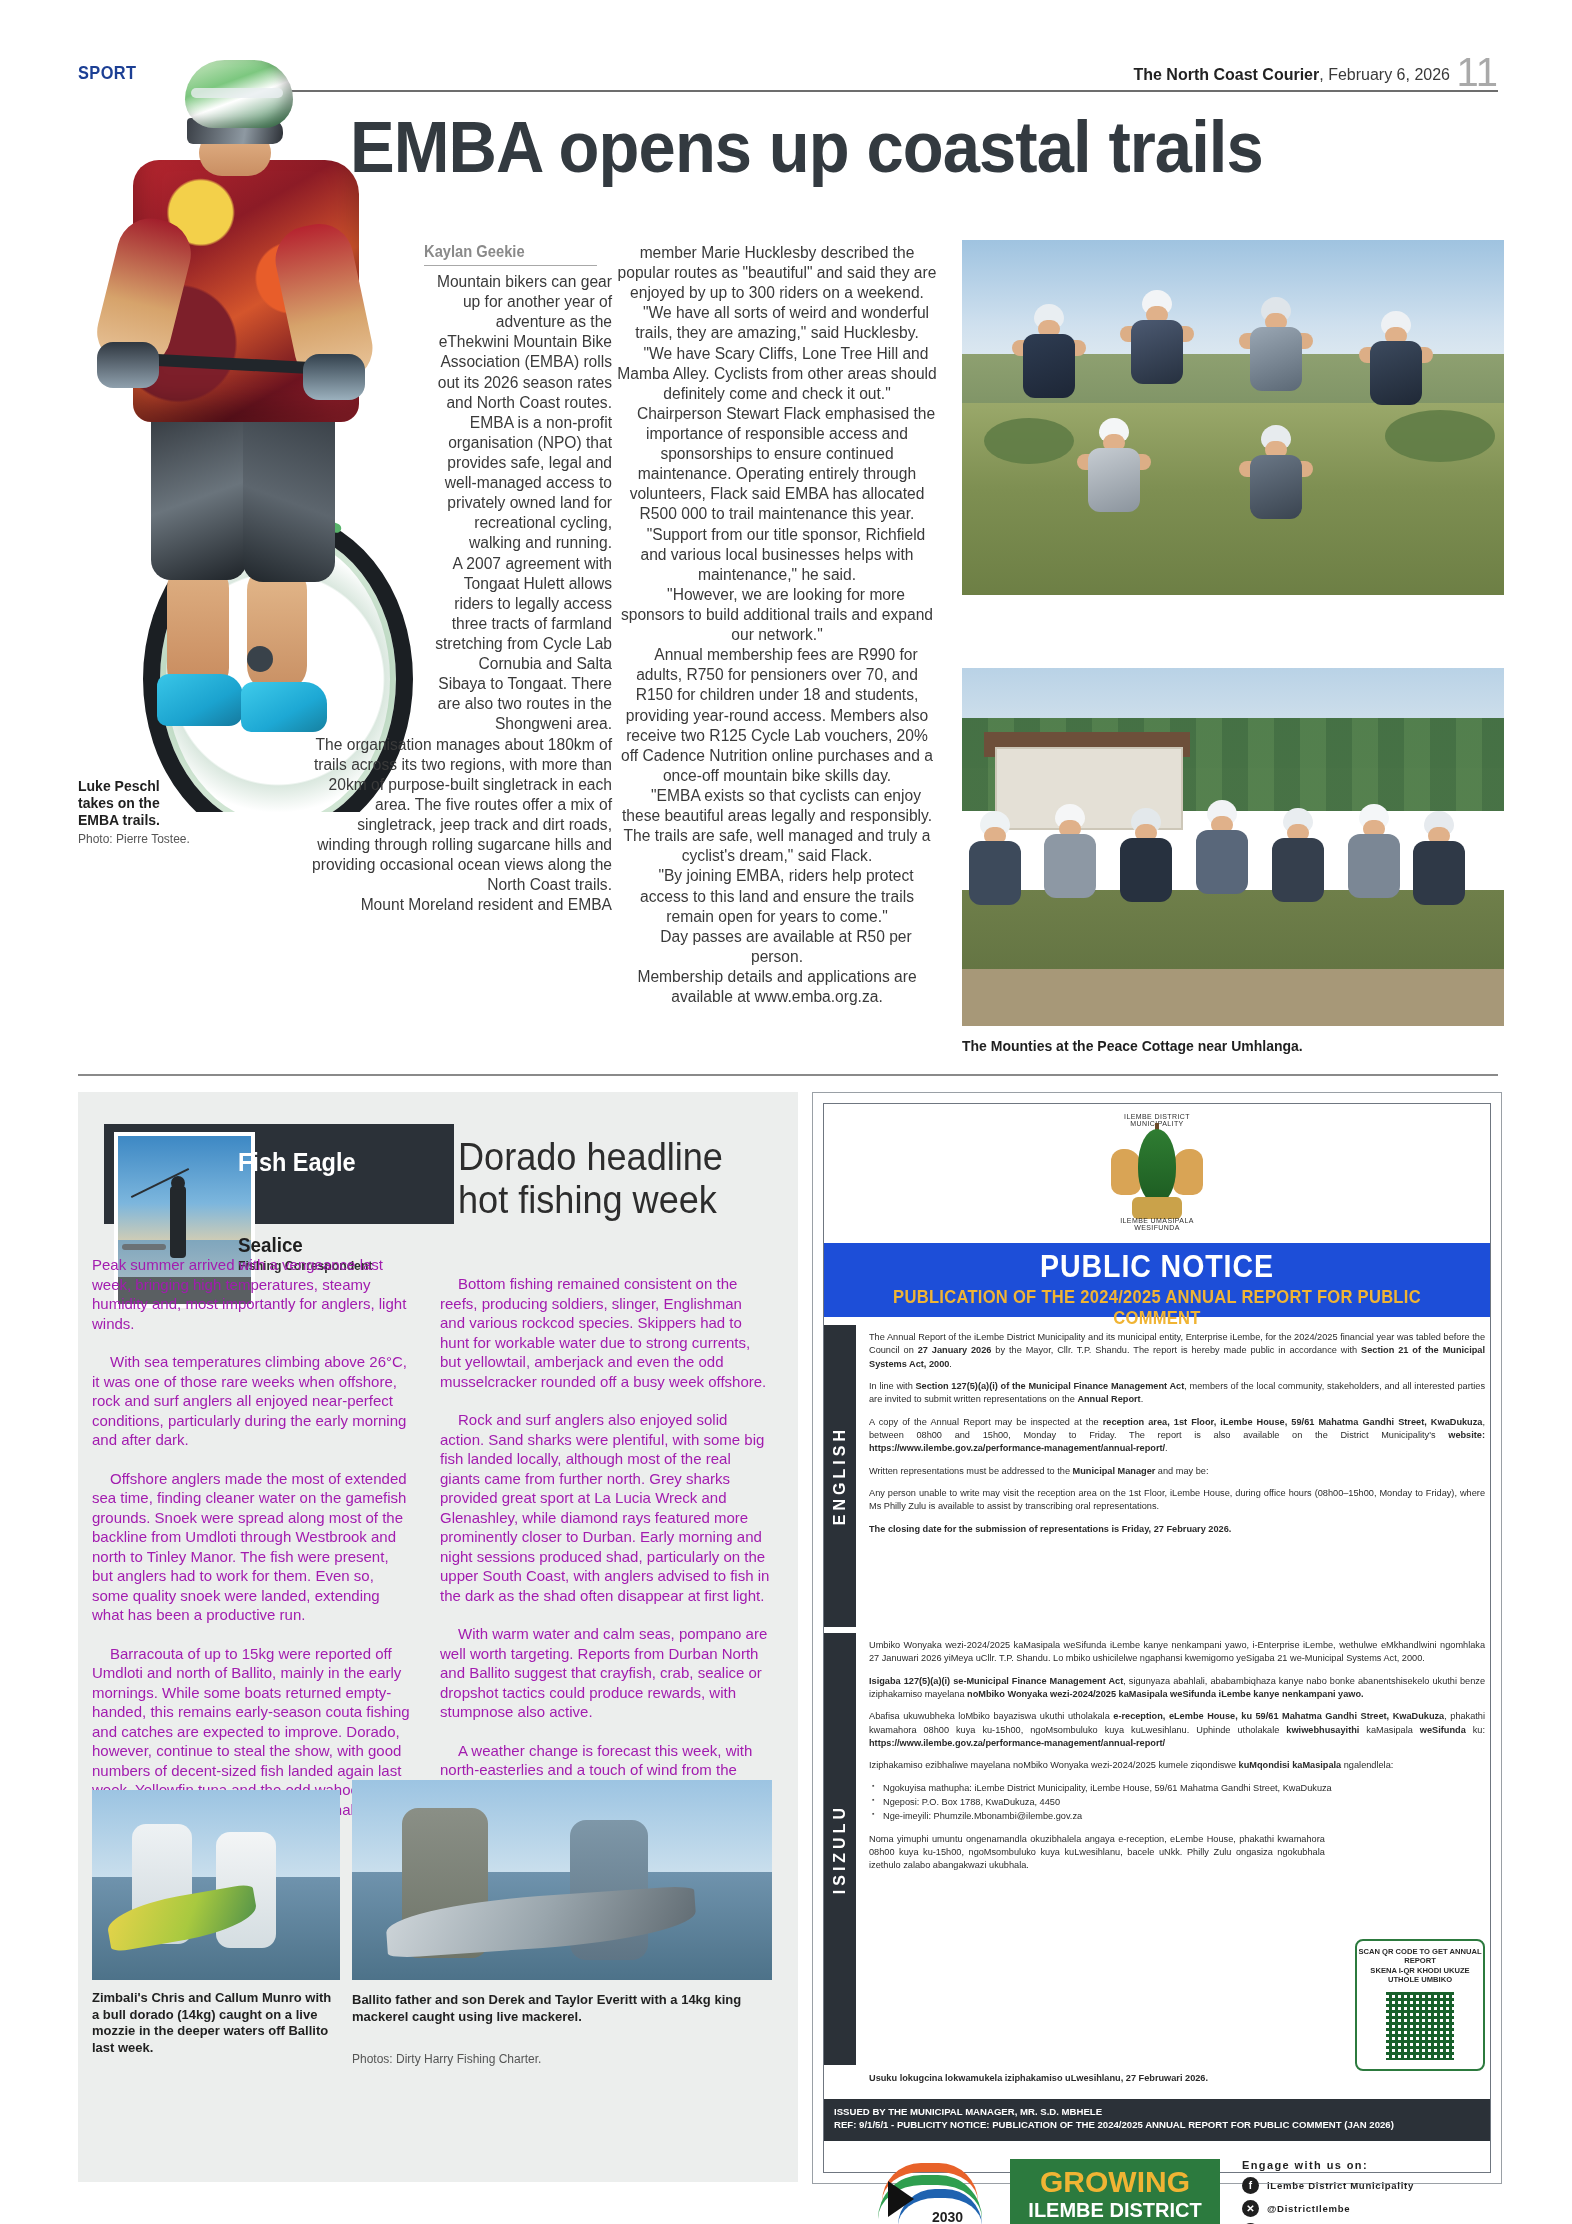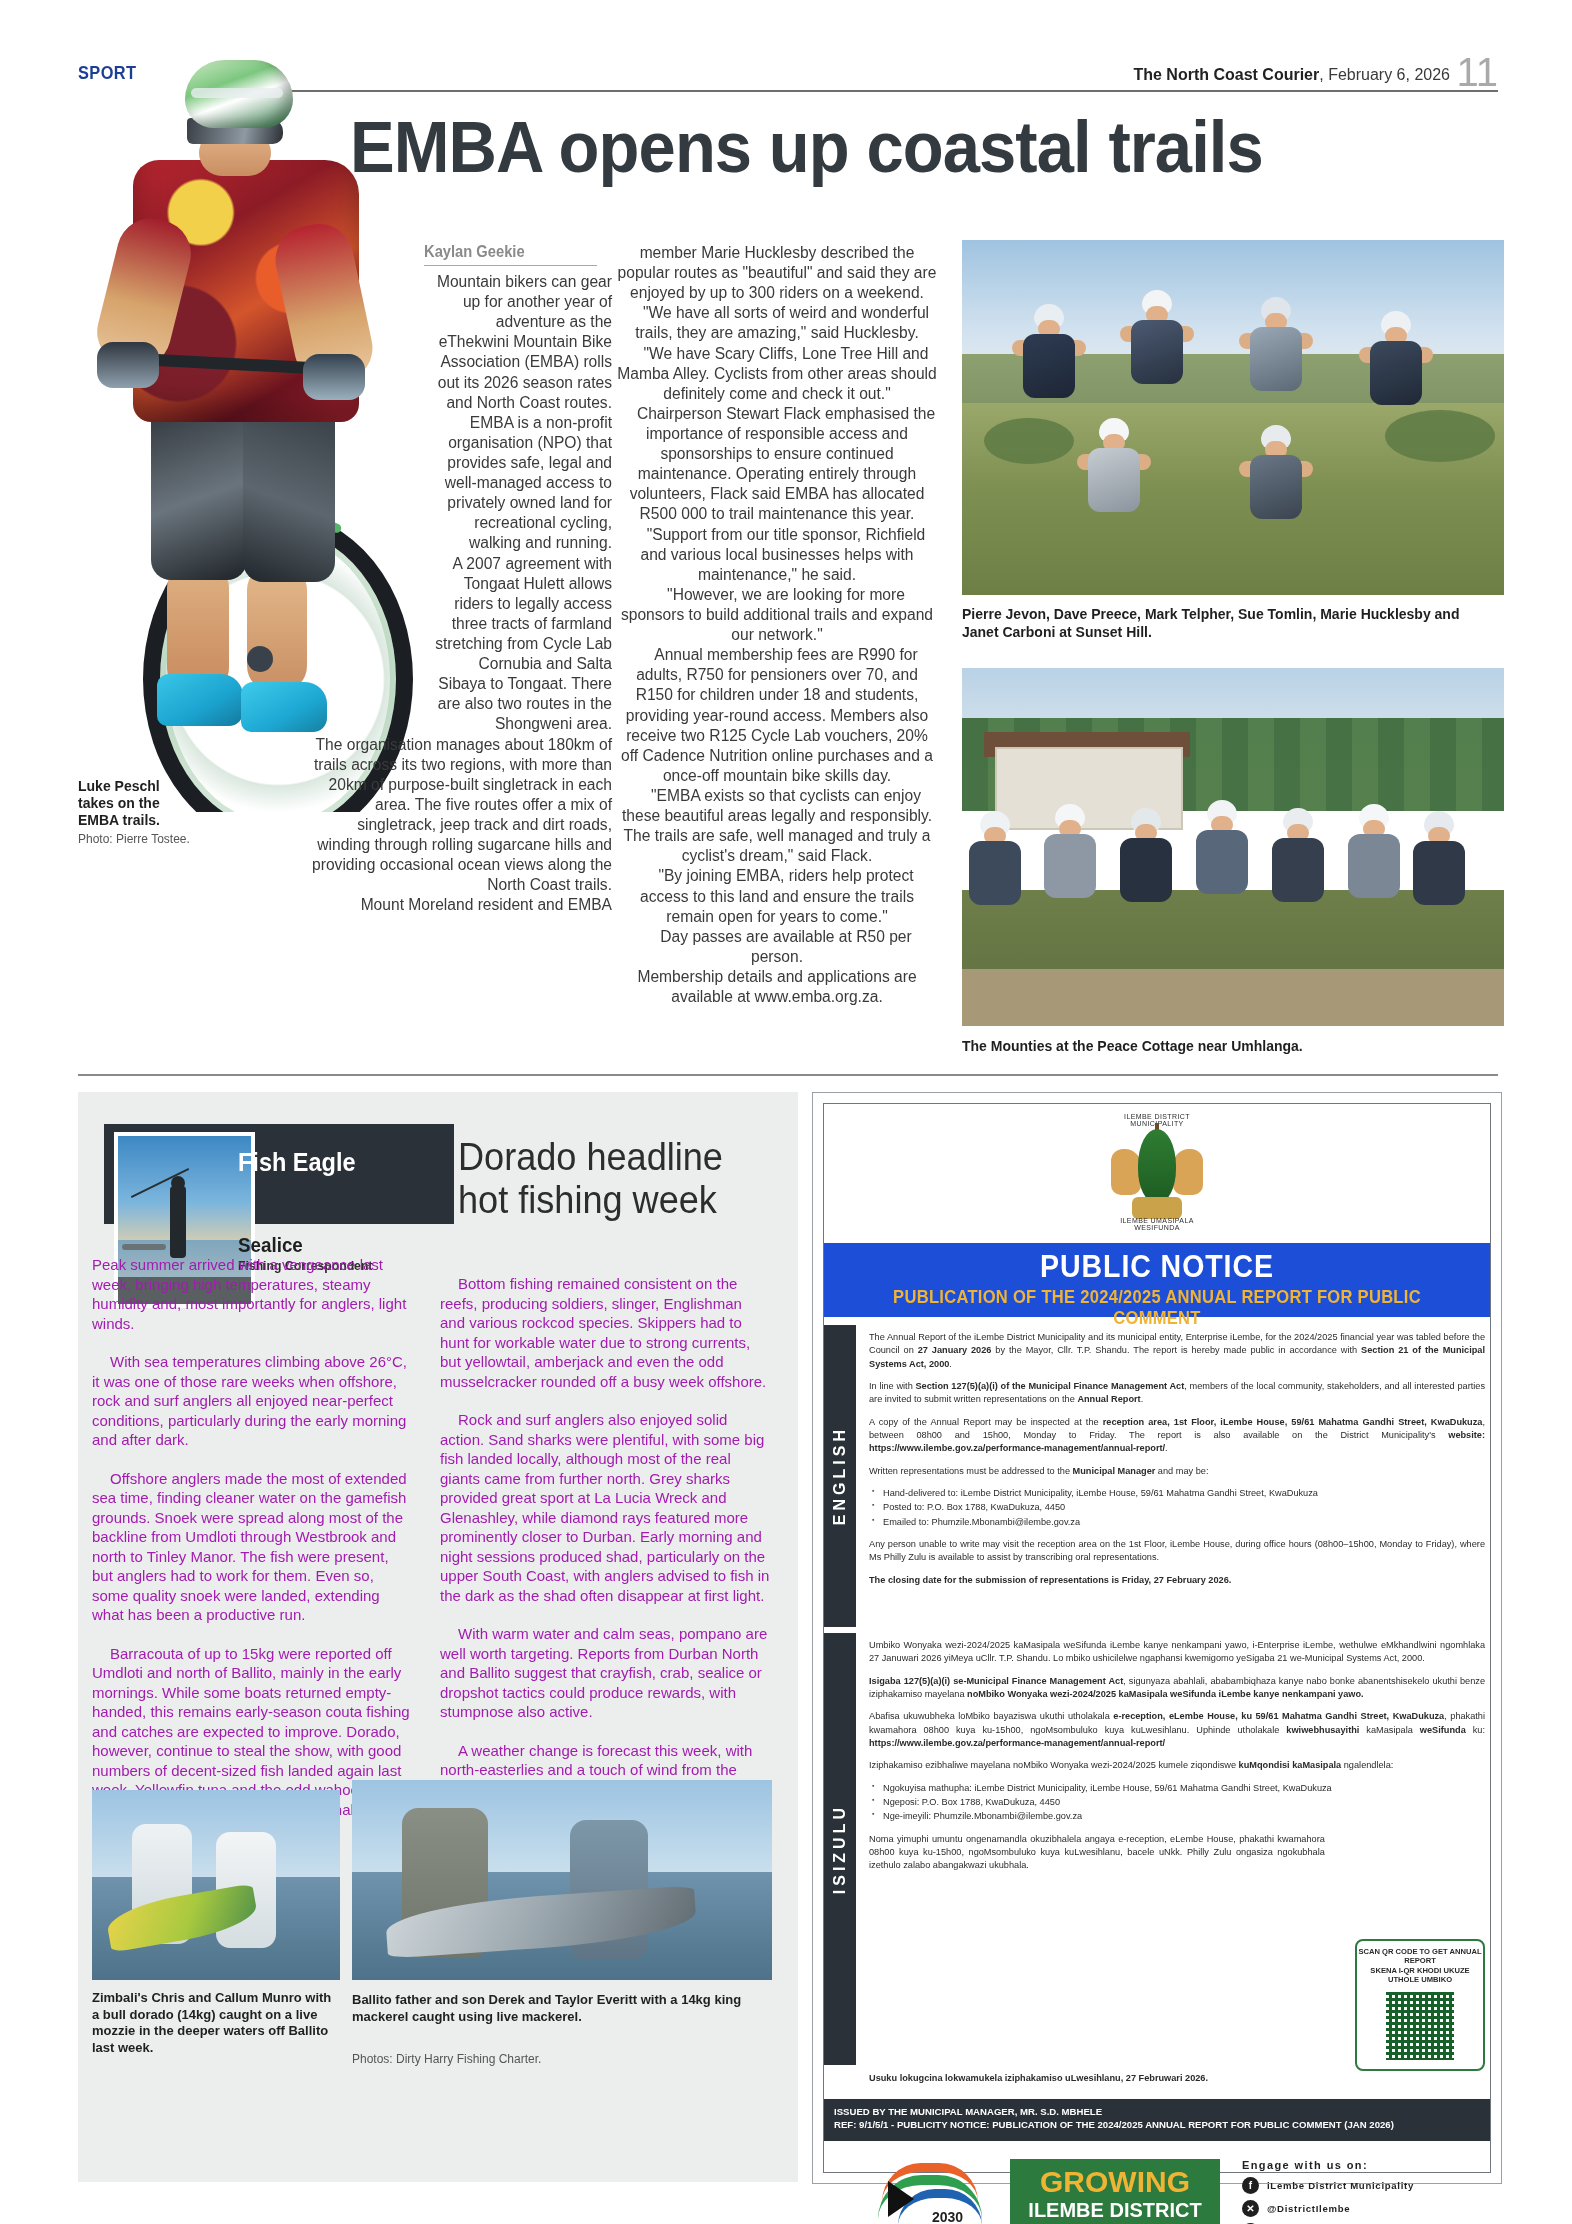--- a/index.html
+++ b/index.html
@@ -406,21 +406,20 @@
       <div class="arms"></div>
       <div class="torso" style="background:linear-gradient(160deg,#c6ccd2,#8b949d);"></div>
     </div>
     <div class="rider" style="left:58%;top:52%;">
       <div class="head" style="background:#e7ebee;"></div>
       <div class="face"></div>
       <div class="arms"></div>
       <div class="torso" style="background:linear-gradient(160deg,#6a7786,#3a4450);"></div>
     </div>
   </div>
-  <div class="cap cap1">Pierre Jevon, Dave Preece, Mark Telpher, Sue Tomlin, Marie Hucklesby and Janet Carboni at Sunset Hill.</div>
 
   <div class="photo photo2 p2">
     <div class="sky"></div>
     <div class="trees"></div>
     <div class="roof"></div>
     <div class="building"></div>
     <div class="ground"></div>
     <div class="path"></div>
     <div class="rider" style="left:6%;top:40%;">
         <div class="head" style="background:#eef2f4;"></div>
@@ -533,25 +532,20 @@
     </div>
     <div class="lang-tab tab-zu">
       <span>ISIZULU</span>
     </div>
 
     <div class="notice-body en-body">
       <p><span>The Annual Report of the iLembe District Municipality and its municipal entity, Enterprise iLembe, for the 2024/2025 financial year was tabled before the Council on </span><b>27 January 2026</b><span> by the Mayor, Cllr. T.P. Shandu. The report is hereby made public in accordance with </span><b>Section 21 of the Municipal Systems Act, 2000</b><span>.</span></p>
       <p><span>In line with </span><b>Section 127(5)(a)(i) of the Municipal Finance Management Act</b><span>, members of the local community, stakeholders, and all interested parties are invited to submit written representations on the </span><b>Annual Report</b><span>.</span></p>
       <p><span>A copy of the Annual Report may be inspected at the </span><b>reception area, 1st Floor, iLembe House, 59/61 Mahatma Gandhi Street, KwaDukuza</b><span>, between 08h00 and 15h00, Monday to Friday. The report is also available on the District Municipality's </span><b>website: https://www.ilembe.gov.za/performance-management/annual-report/</b><span>.</span></p>
       <p><span>Written representations must be addressed to the </span><b>Municipal Manager</b><span> and may be:</span></p>
-      <ul>
-        <li>Hand-delivered to: iLembe District Municipality, iLembe House, 59/61 Mahatma Gandhi Street, KwaDukuza</li>
-        <li>Posted to: P.O. Box 1788, KwaDukuza, 4450</li>
-        <li>Emailed to: Phumzile.Mbonambi@ilembe.gov.za</li>
-      </ul>
       <p style="margin-top:9px;">Any person unable to write may visit the reception area on the 1st Floor, iLembe House, during office hours (08h00–15h00, Monday to Friday), where Ms Philly Zulu is available to assist by transcribing oral representations.</p>
       <p style="font-weight:700;">The closing date for the submission of representations is Friday, 27 February 2026.</p>
     </div>
 
     <div class="notice-body zu-body">
       <p>Umbiko Wonyaka wezi-2024/2025 kaMasipala weSifunda iLembe kanye nenkampani yawo, i-Enterprise iLembe, wethulwe eMkhandlwini ngomhlaka 27 Januwari 2026 yiMeya uCllr. T.P. Shandu. Lo mbiko ushicilelwe ngaphansi kwemigomo yeSigaba 21 we-Municipal Systems Act, 2000.</p>
       <p><b>Isigaba 127(5)(a)(i) se-Municipal Finance Management Act</b><span>, sigunyaza abahlali, ababambiqhaza kanye nabo bonke abanentshisekelo ukuthi benze iziphakamiso mayelana </span><b>noMbiko Wonyaka wezi-2024/2025 kaMasipala weSifunda iLembe kanye nenkampani yawo.</b></p>
       <p><span>Abafisa ukuwubheka loMbiko bayaziswa ukuthi utholakala </span><b>e-reception, eLembe House, ku 59/61 Mahatma Gandhi Street, KwaDukuza</b><span>, phakathi kwamahora 08h00 kuya ku-15h00, ngoMsombuluko kuya kuLwesihlanu. Uphinde utholakale </span><b>kwiwebhusayithi</b><span> kaMasipala </span><b>weSifunda</b><span> ku: </span><b>https://www.ilembe.gov.za/performance-management/annual-report/</b></p>
       <p><span>Iziphakamiso ezibhaliwe mayelana noMbiko Wonyaka wezi-2024/2025 kumele ziqondiswe </span><b>kuMqondisi kaMasipala</b><span> ngalendlela:</span></p>
       <ul>

